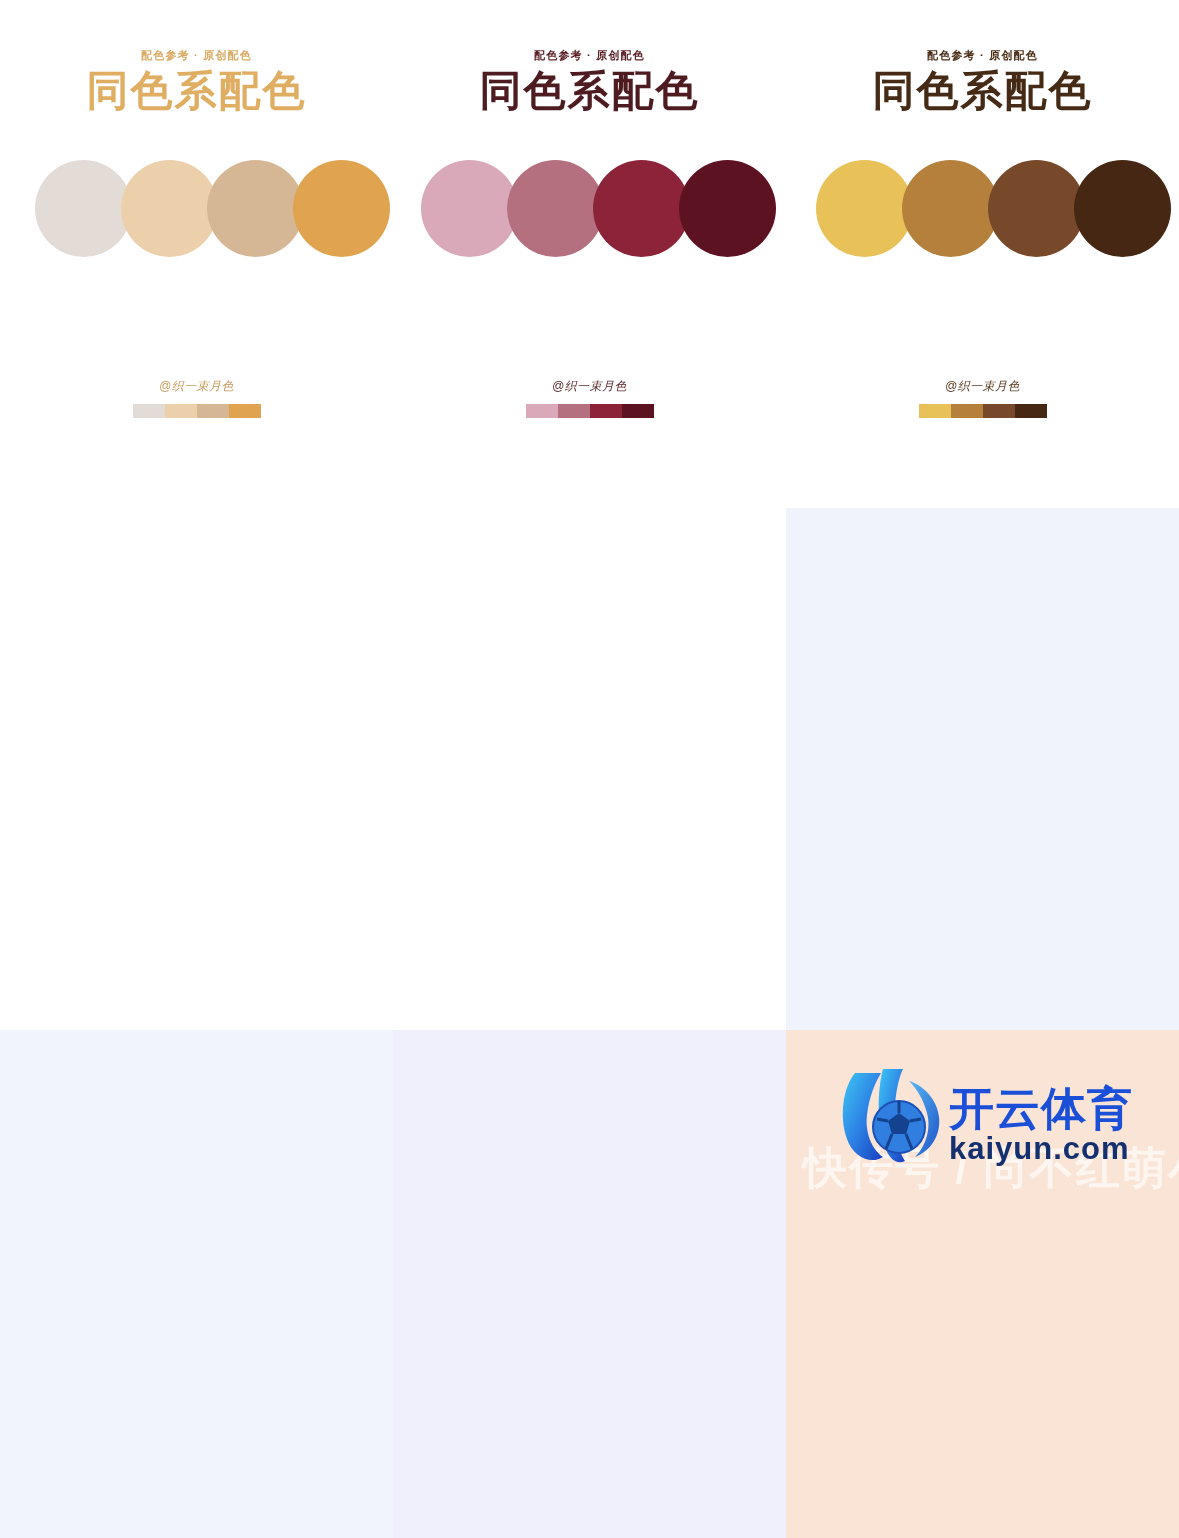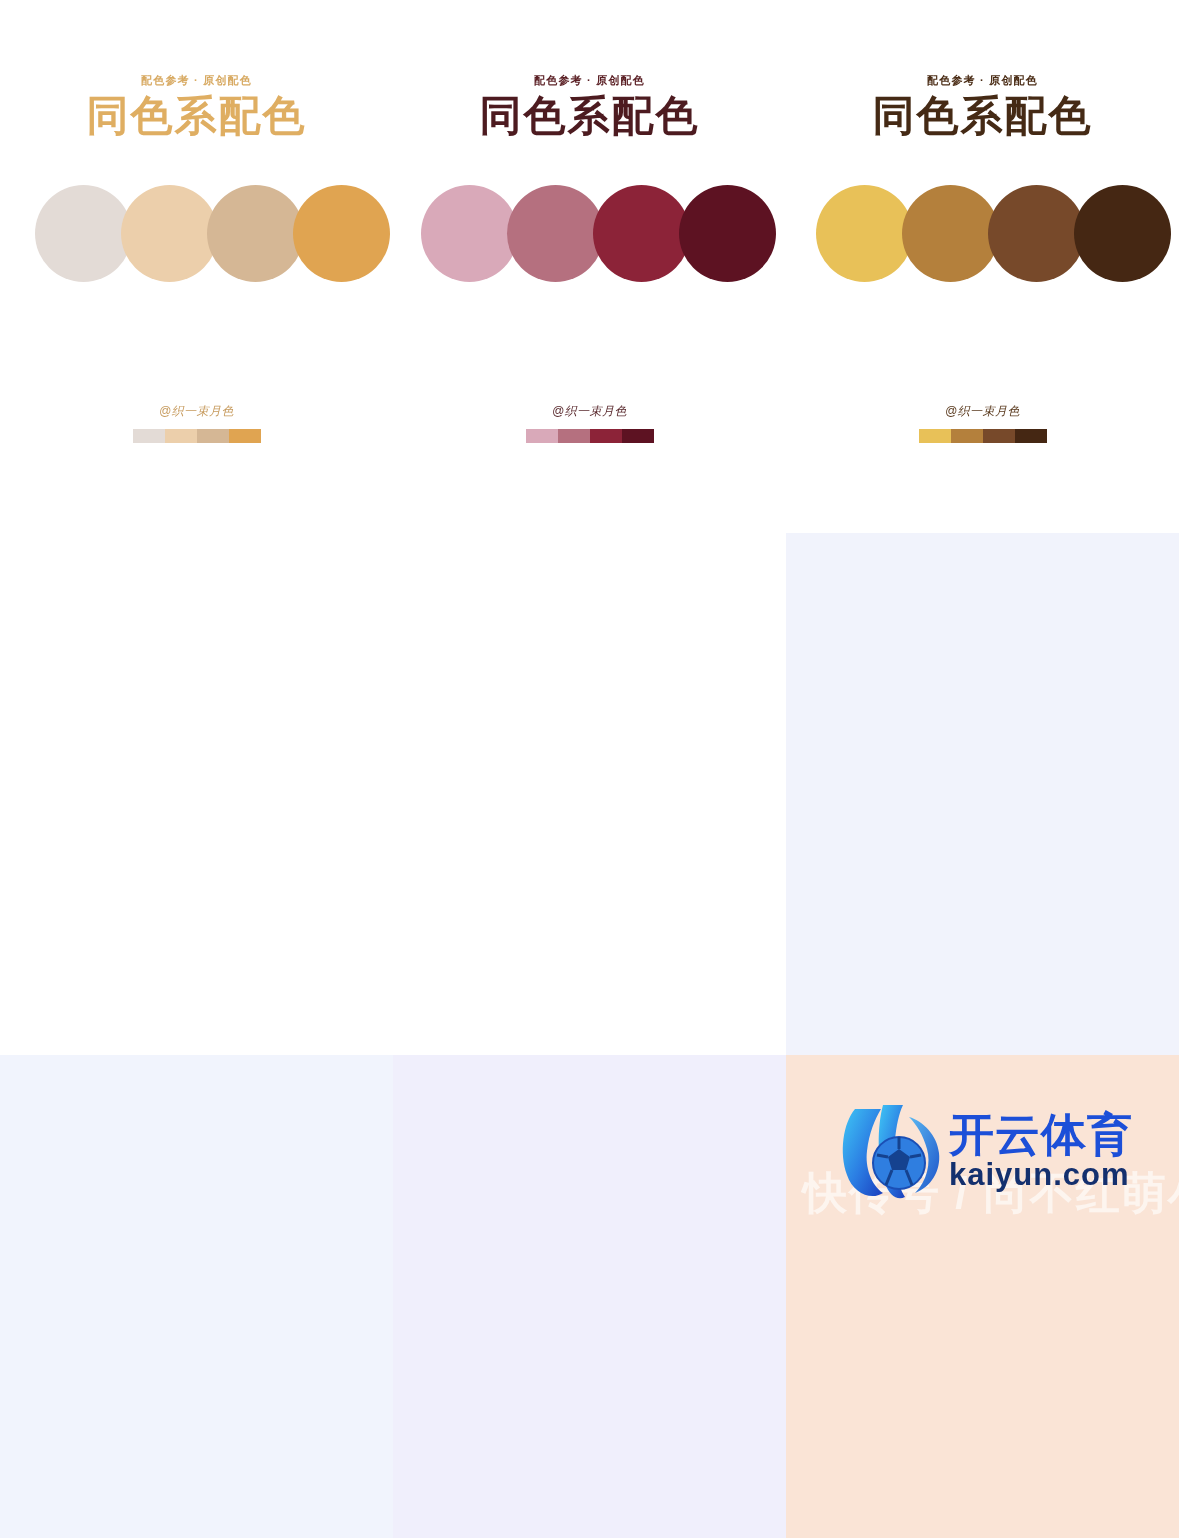--- a/index.html
+++ b/index.html
@@ -12,21 +12,20 @@
     font-family: "Liberation Sans", "DejaVu Sans", sans-serif;
   }
 
   #board {
     position: relative;
     width: 1179px;
     height: 1198px;
     display: grid;
     grid-template-columns: 393px 393px 393px;
     grid-template-rows: 508px 522px 508px;
-    margin-top: 25px;
   }
 
   .card {
     position: relative;
     overflow: hidden;
   }
 
   .card-head {
     position: absolute;
     left: 0;
@@ -116,23 +115,23 @@
     font-size: 44px;
     font-weight: bold;
     color: rgba(255,255,255,0.62);
     letter-spacing: 2px;
     white-space: nowrap;
     line-height: 1;
   }
   #wm-logo {
     position: absolute;
     left: 48px;
-    bottom: 18px;
+    bottom: 29px;
     display: flex;
-    align-items: center;
+    align-items: flex-end;
   }
   #wm-k {
     position: relative;
     width: 118px;
     height: 104px;
     flex: 0 0 auto;
   }
   #wm-text {
     margin-left: -6px;
     padding-bottom: 2px;

